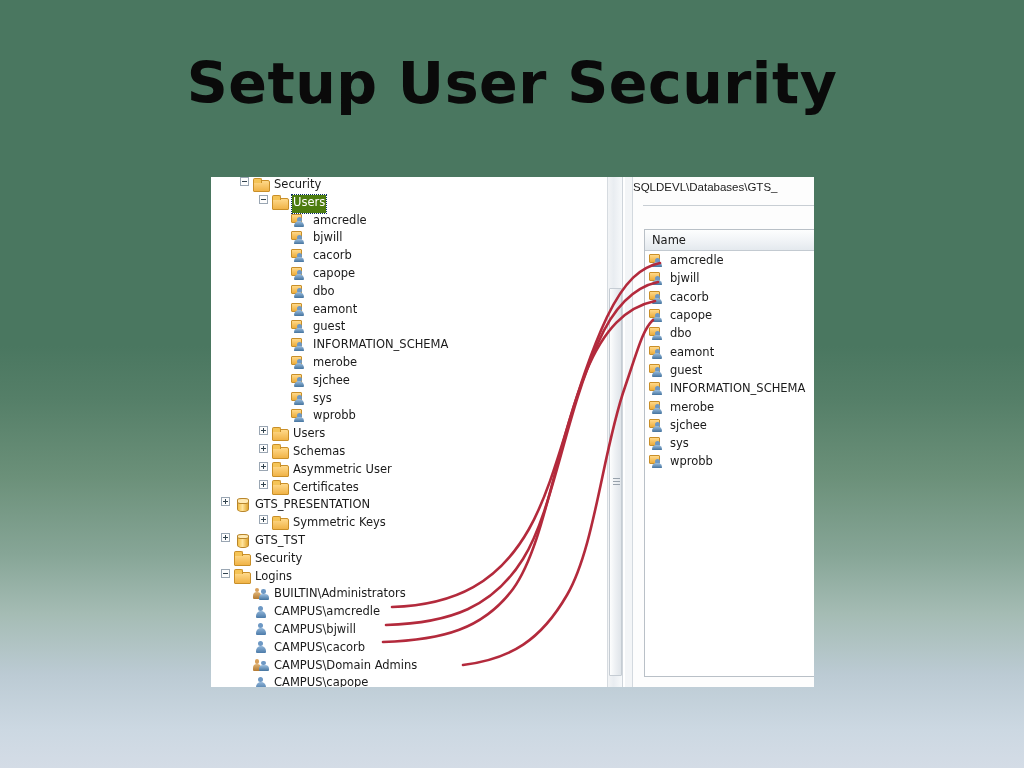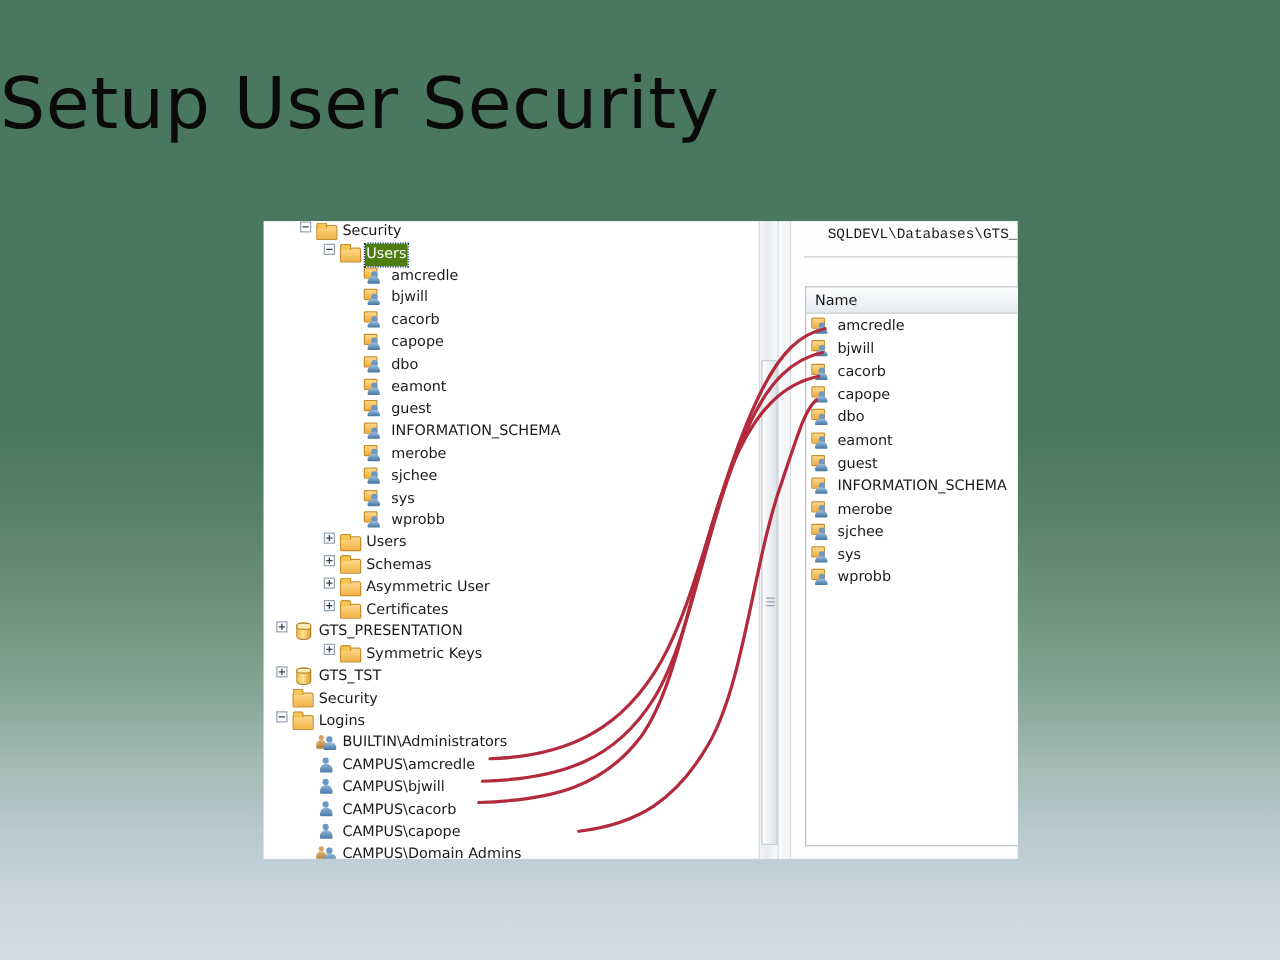--- a/index.html
+++ b/index.html
@@ -24,24 +24,24 @@
       #ccd8e2 95%,
       #d4dce6 100%);
     overflow: hidden;
   }
 
   
   #slide-title {
     position: absolute;
     left: 0; top: 52px;
     width: 1024px;
-    text-align: left;
+    text-align: center;
     font-family: "DejaVu Sans", sans-serif;
     font-size: 57px;
-    font-weight: 400;
+    font-weight: 700;
     letter-spacing: 0.5px;
     color: #0a0a0a;
     line-height: 1.1;
     white-space: nowrap;
   }
 
   
   #shot {
     position: absolute;
     left: 211px; top: 177px;
@@ -248,22 +248,22 @@
     position: absolute;
     left: 422px; top: 0;
     width: 181px; height: 510px;
     background: #fdfdfd;
     overflow: hidden;
   }
   #detail-path {
     position: absolute;
     left: 0; top: 4px;
     width: 181px;
-    text-align: right;
-    font-family: Liberation Mono, monospace;
+    text-align: left;
+    font-family: Liberation Sans, sans-serif;
     font-size: 11.5px;
     color: #1a1a1a;
     white-space: nowrap;
     overflow: hidden;
   }
   #detail-rule {
     position: absolute;
     left: 10px; top: 28px;
     width: 175px; height: 1px;
     background: #c8ced4;
@@ -528,33 +528,33 @@
         </div>
         <div class="tree-row">
           <span class="indent" style="width: 29px;"></span>
           <span class="expander none"></span>
           <span class="ico user"></span>
           <span class="tree-label">CAMPUS\cacorb</span>
         </div>
         <div class="tree-row">
           <span class="indent" style="width: 29px;"></span>
           <span class="expander none"></span>
-          <span class="ico user"></span>
-          <span class="tree-label">CAMPUS\capope</span>
-        </div>
-        <div class="tree-row">
-          <span class="indent" style="width: 29px;"></span>
-          <span class="expander none"></span>
           <span class="ico group">
             <i class="h1"></i>
             <i class="b1"></i>
             <i class="h2"></i>
             <i class="b2"></i>
           </span>
           <span class="tree-label">CAMPUS\Domain Admins</span>
+        </div>
+        <div class="tree-row">
+          <span class="indent" style="width: 29px;"></span>
+          <span class="expander none"></span>
+          <span class="ico user"></span>
+          <span class="tree-label">CAMPUS\capope</span>
         </div>
       </div>
 
     <div id="tree-scroll">
       <div id="tree-thumb">
         <span class="grip">
             <i></i>
             <i></i>
             <i></i>
           </span>

